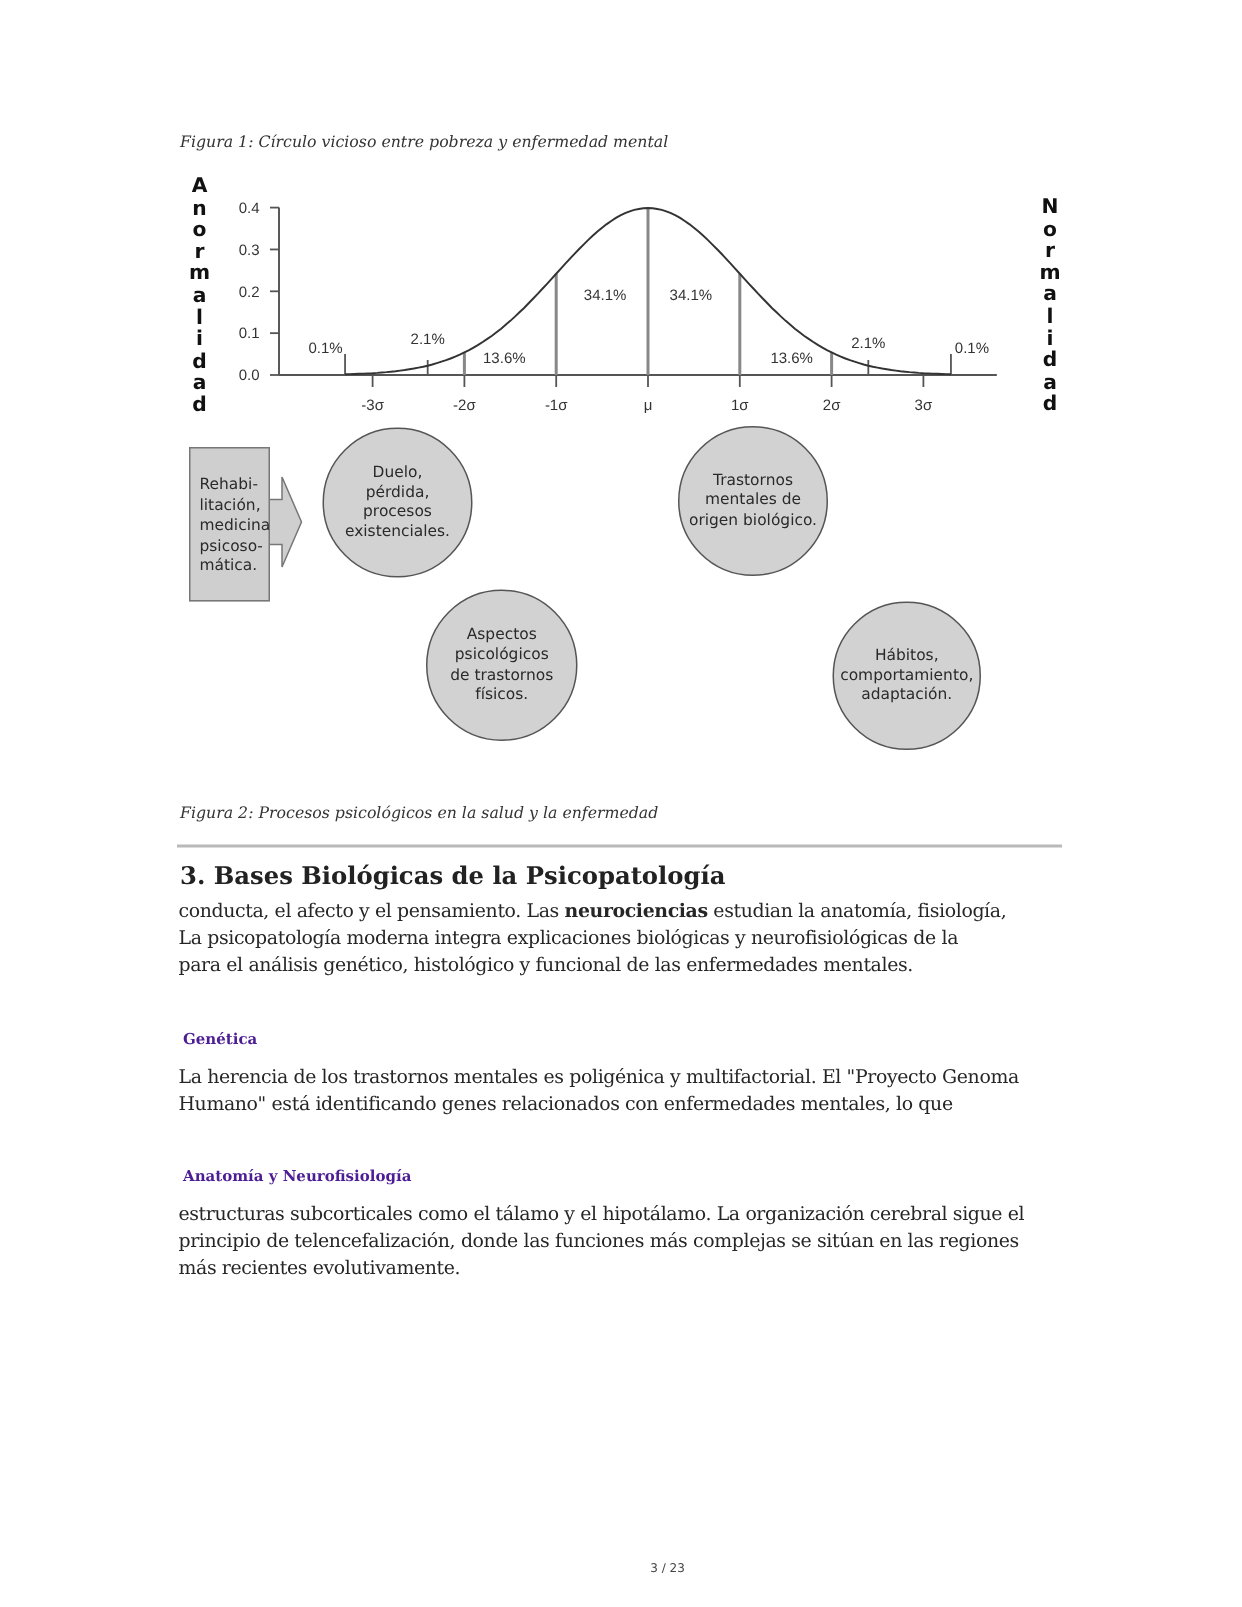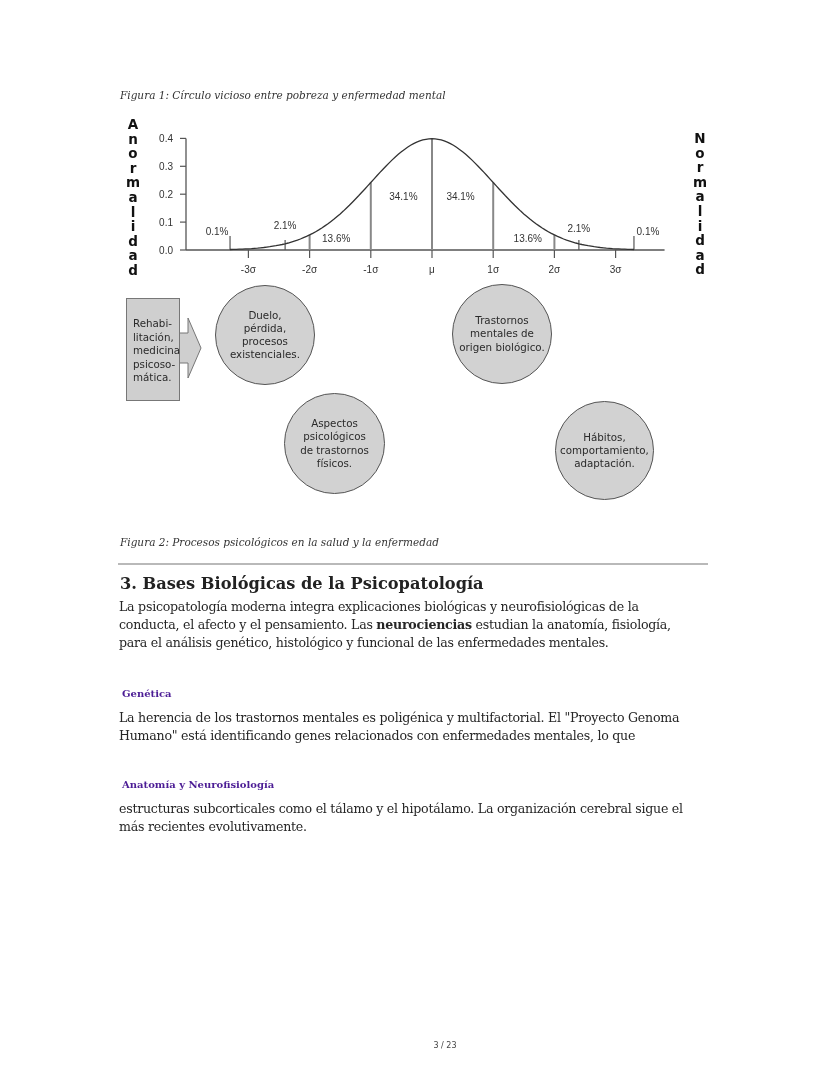--- a/index.html
+++ b/index.html
@@ -146,30 +146,31 @@
 comportamiento,
 adaptación.</span>
   </div>
 
 <div class="caption" id="fig2-caption">Figura 2: Procesos psicológicos en la salud y la enfermedad</div>
 
 <div class="rule"></div>
 
 <h2>3. Bases Biológicas de la Psicopatología</h2>
 <p class="para" id="intro-para">
+  <span class="line"><span>conducta, el afecto y el pensamiento. Las </span><b>neurociencias</b><span> estudian la anatomía, fisiología,</span></span>
   <span class="line">La psicopatología moderna integra explicaciones biológicas y neurofisiológicas de la</span>
-  <span class="line"><span>conducta, el afecto y el pensamiento. Las </span><b>neurociencias</b><span> estudian la anatomía, fisiología,</span></span>
   <span class="line">para el análisis genético, histológico y funcional de las enfermedades mentales.</span>
 </p>
 
 <h3 id="genetica-heading">Genética</h3>
 <p class="para" id="genetica-para">
   <span class="line">La herencia de los trastornos mentales es poligénica y multifactorial. El "Proyecto Genoma</span>
   <span class="line">Humano" está identificando genes relacionados con enfermedades mentales, lo que</span>
 </p>
 
 <h3 id="anatomia-heading">Anatomía y Neurofisiología</h3>
 <p class="para" id="anatomia-para">
   <span class="line">estructuras subcorticales como el tálamo y el hipotálamo. La organización cerebral sigue el</span>
+  <span class="line">principio de telencefalización, donde las funciones más complejas se sitúan en las regiones</span>
   <span class="line">más recientes evolutivamente.</span>
 </p>
 
 <div class="footer">3 / 23</div>
 
 </body></html>

